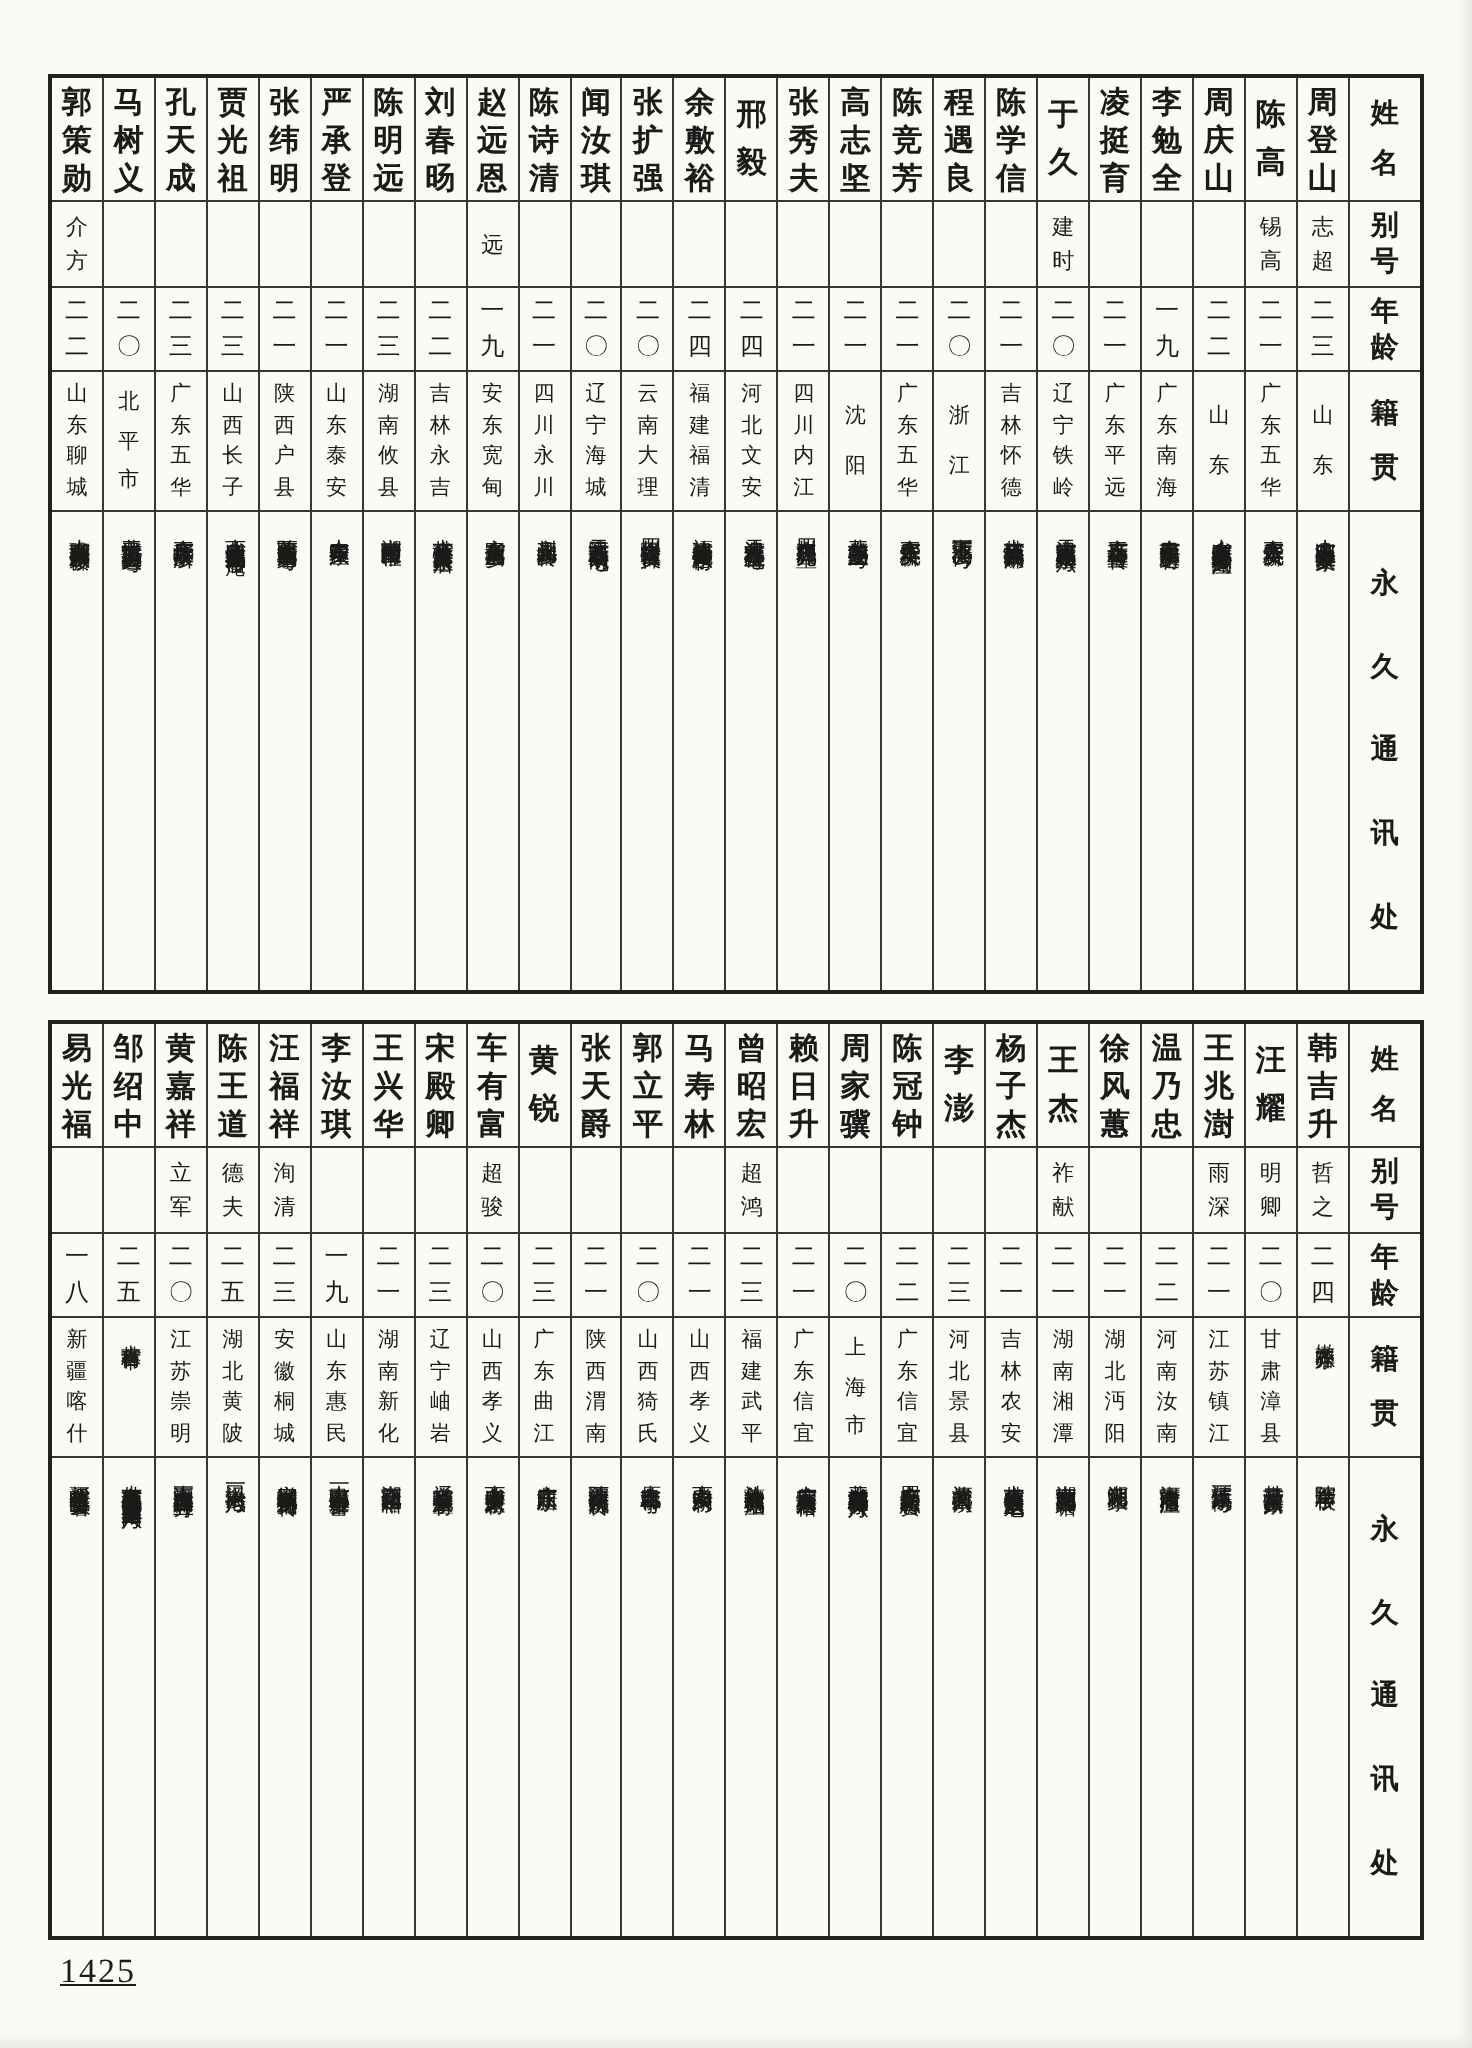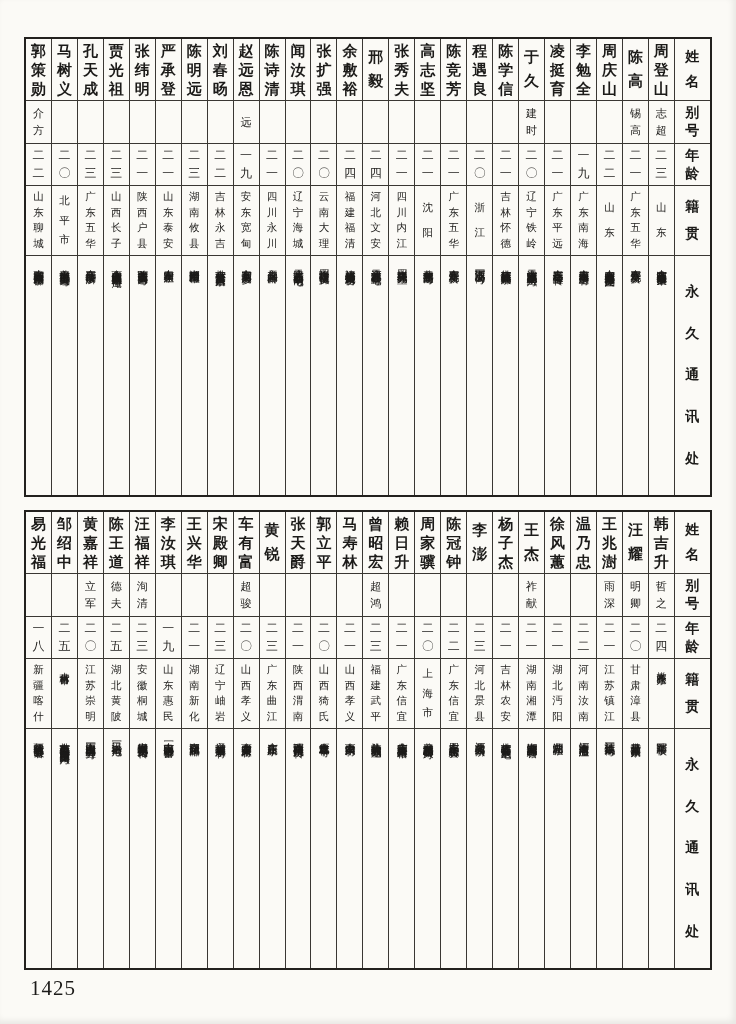--- a/index.html
+++ b/index.html
@@ -78,23 +78,24 @@
   }
   .r-native.vflow{font-size:10px;}
   .r-addr.vflow{font-size:10.5px;}
   
   .header-col .cell{font-weight:bold;}
   .header-col .spread{font-size:14px;}
   .page-number{
     position:absolute;
     left:30px;
     top:976px;
-    font-size:21px;
+    font-size:17px;
     letter-spacing:1px;
     font-family:"Liberation Serif","DejaVu Serif",serif;
+    text-decoration:underline;
   }
 </style>
 </head>
 <body>
 
 <div class="page">
   <div class="roster top">
       <div class="col person-col">
         <div class="cell spread r-name">
           <span>郭</span>

